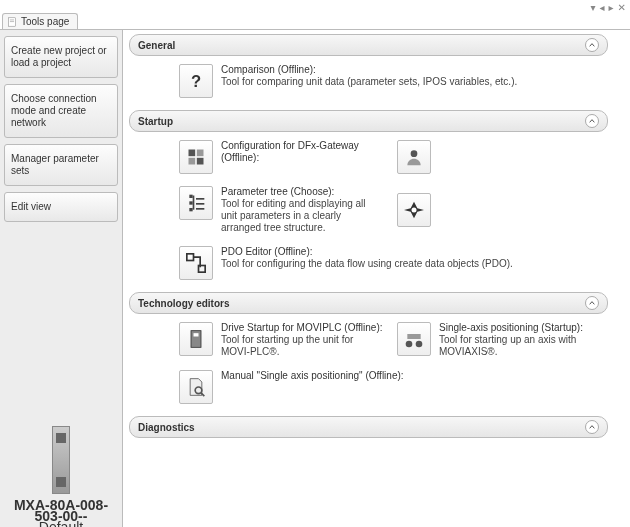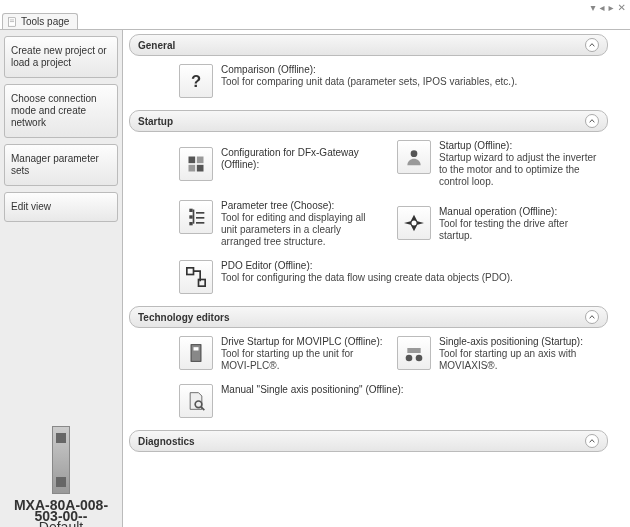--- a/index.html
+++ b/index.html
@@ -184,48 +184,40 @@
               <div class="item-text">
                 <div class="item-title">Configuration for DFx-Gateway (Offline):</div>
               </div>
             </div>
             <div class="item half">
               <div class="icon-box">
                 <svg>
                   <use href="#i-startup"></use>
                 </svg>
               </div>
-              <div class="item-text">
-                <div class="item-title">Startup (Offline):</div>
-                <div class="item-desc">Startup wizard to adjust the inverter to the motor and to optimize the control loop.</div>
-              </div>
             </div>
           </div>
           <div class="row">
             <div class="item half">
               <div class="icon-box">
                 <svg>
                   <use href="#i-tree"></use>
                 </svg>
               </div>
               <div class="item-text">
                 <div class="item-title">Parameter tree (Choose):</div>
                 <div class="item-desc">Tool for editing and displaying all unit parameters in a clearly arranged tree structure.</div>
               </div>
             </div>
             <div class="item half">
               <div class="icon-box">
                 <svg>
                   <use href="#i-manual"></use>
                 </svg>
               </div>
-              <div class="item-text">
-                <div class="item-title">Manual operation (Offline):</div>
-                <div class="item-desc">Tool for testing the drive after startup.</div>
-              </div>
             </div>
           </div>
           <div class="row">
             <div class="item">
               <div class="icon-box">
                 <svg>
                   <use href="#i-pdo"></use>
                 </svg>
               </div>
               <div class="item-text">

